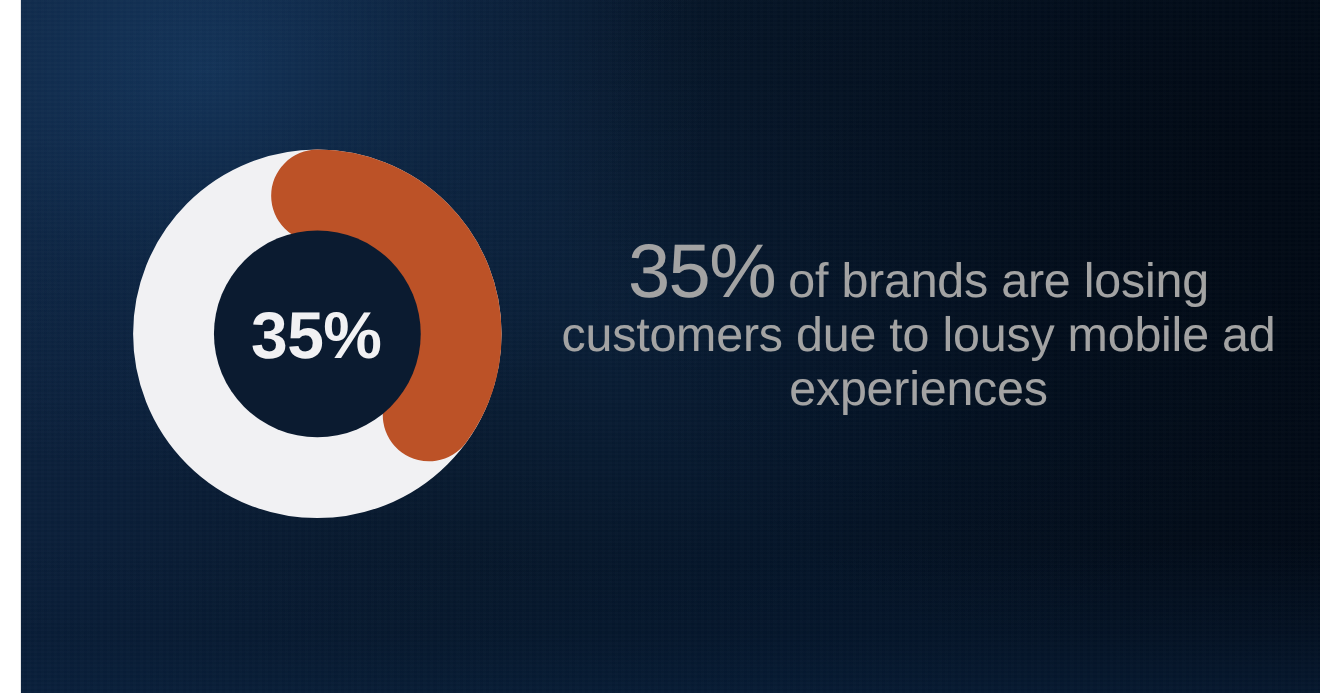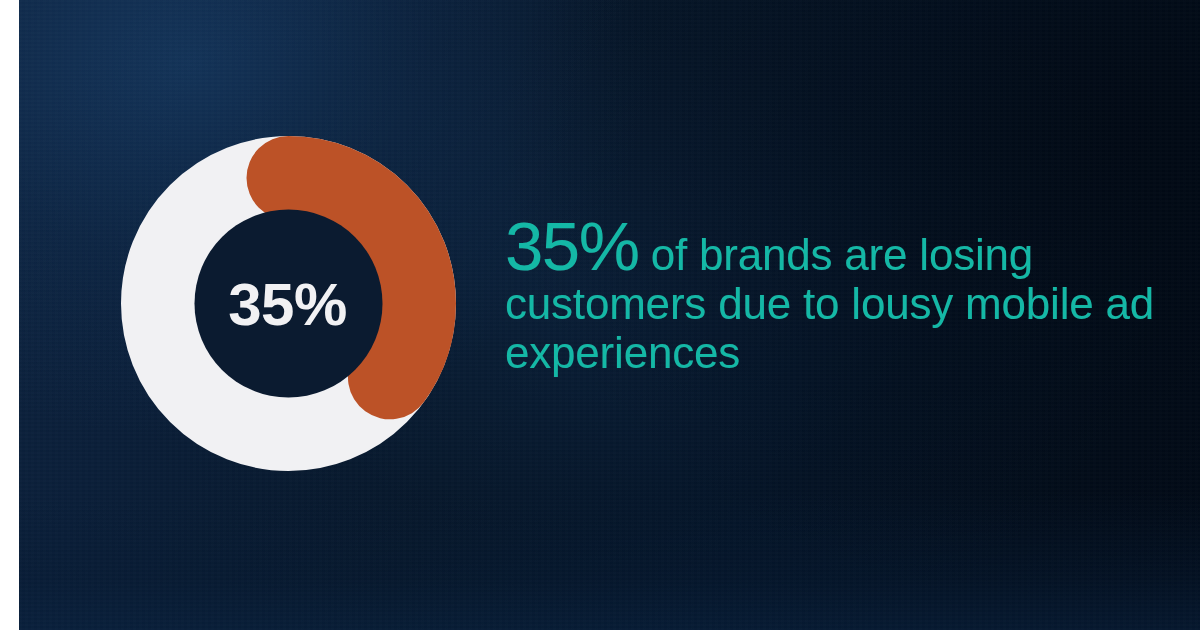--- a/index.html
+++ b/index.html
@@ -80,26 +80,27 @@
     transform:translate(-1px,1px);
   }
 
   
   #headline {
     position:absolute;
     left:486px; top:222px;
     width:660px;
   }
   #headline p {
-    color:#14b8a6;
+    color:#a3a3a3;
     font-size:44px;
     font-weight:300;
     line-height:49px;
     letter-spacing:-0.2px;
     text-shadow:0 0 1px rgba(255,255,255,0.12);
+    text-align:center;
   }
   #headline .big {
     font-size:69px;
     font-weight:300;
     letter-spacing:-1.5px;
     line-height:49px;
     vertical-align:baseline;
   }
 </style>
 </head>

